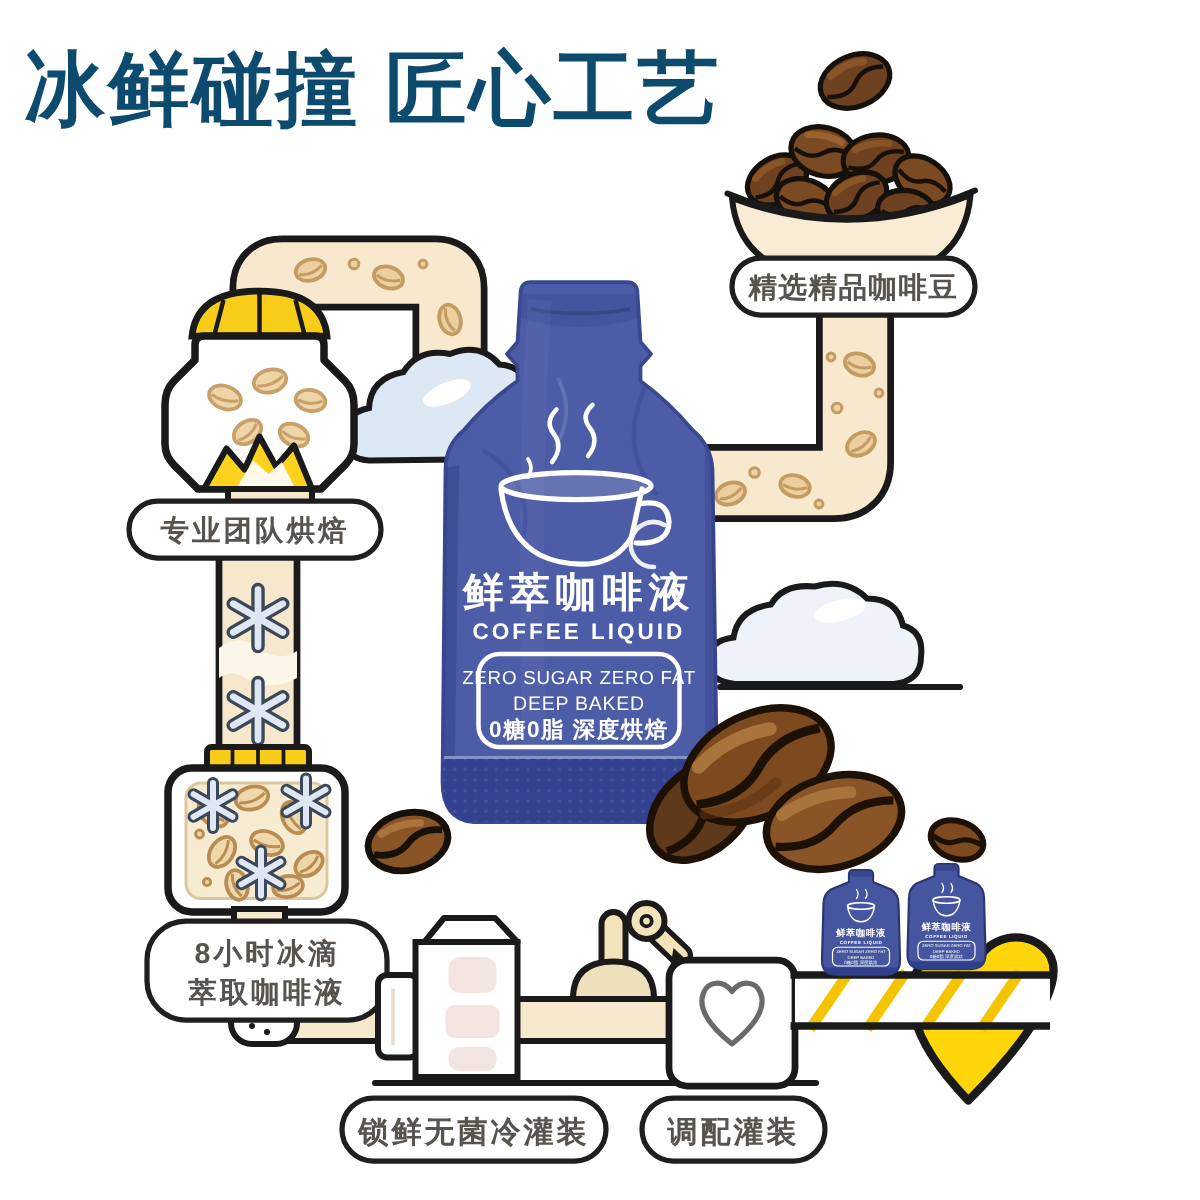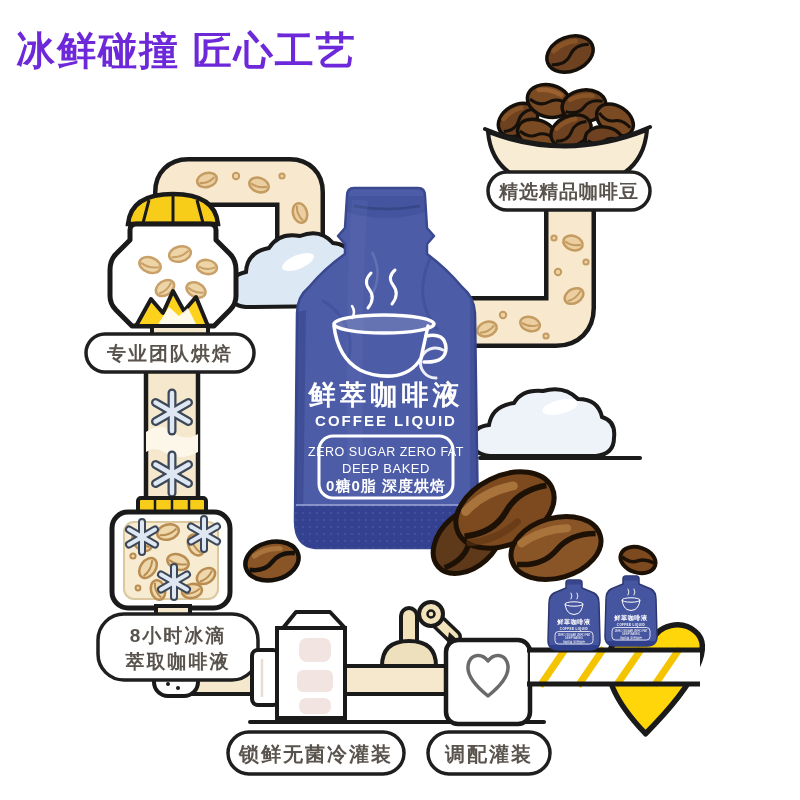--- a/index.html
+++ b/index.html
@@ -1,19 +1,19 @@
 <!DOCTYPE html>
 <html><head>
 <meta charset="utf-8">
 <style>
   html,body{margin:0;padding:0;background:#ffffff;}
   #stage{position:relative;width:800px;height:800px;background:#ffffff;overflow:hidden;
          font-family:"Liberation Sans",sans-serif;}
-  .title{position:absolute;left:16px;top:24px;font-size:39px;font-weight:800;
-         color:#6d28d9;letter-spacing:2px;white-space:nowrap;}
+  .title{position:absolute;left:16px;top:24px;font-size:54px;font-weight:800;
+         color:#0c4a6e;letter-spacing:2px;white-space:nowrap;}
   svg{position:absolute;left:0;top:0;}
   svg text{font-family:"Liberation Sans",sans-serif;}
   .pill-box{fill:#ffffff;stroke:#1f1f1f;stroke-width:3.5;}
   .pill-text{fill:#59534d;font-weight:600;}
   .pouch-text{fill:#ffffff;font-weight:700;}
 </style>
 </head>
 <body>
 
 <div id="stage">

